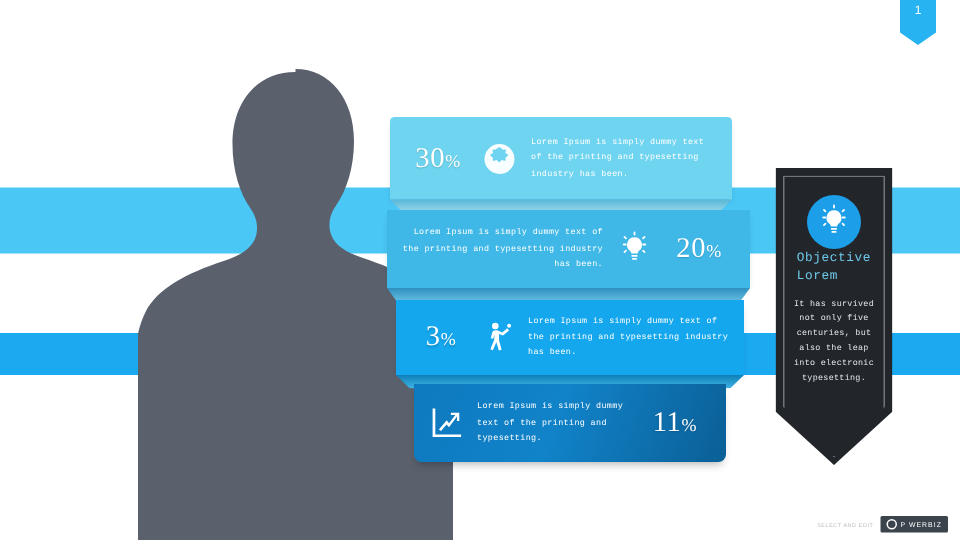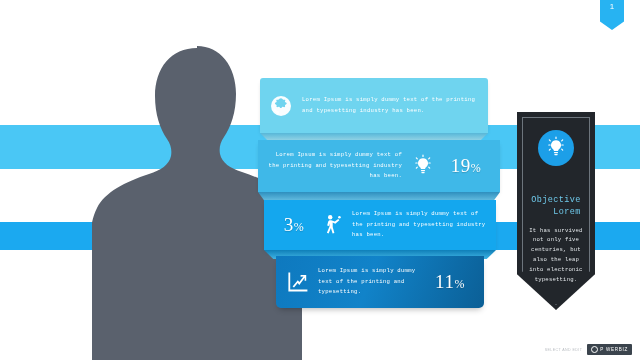--- a/index.html
+++ b/index.html
@@ -116,22 +116,22 @@
     box-sizing:border-box;
     display:flex;flex-direction:column;align-items:center;
     padding-top:12px;
   }
   .banner-icon{
     width:36px;height:36px;border-radius:50%;background:#1c9fe8;
     display:flex;align-items:center;justify-content:center;flex:0 0 36px;
   }
   .banner-icon svg{width:24px;height:24px;fill:#ffffff;display:block;}
   .banner-title{
-    color:#6fc9ea;font-size:8.5px;line-height:1.45;text-align:right;
-    margin-top:28px;letter-spacing:.4px;
+    color:#6fc9ea;font-size:8.5px;line-height:1.45;text-align:left;
+    margin-top:0;letter-spacing:.4px;
   }
   .banner-text{
     color:#e3e7ea;font-size:5.6px;line-height:1.75;text-align:center;
     margin-top:7px;width:62px;letter-spacing:.2px;
   }
 
   
   .footer{
     position:absolute;right:8px;bottom:5px;display:flex;align-items:center;gap:5px;
   }
@@ -165,20 +165,23 @@
     </svg>
   </div>
 
   <div class="page-badge">
     <span>1</span>
   </div>
 
   <div class="stack">
 
     <div class="tier tier1">
+      <div class="num">
+        <span>30</span><span class="pct">%</span>
+      </div>
       <div class="ico">
         <svg viewBox="0 0 24 24" xmlns="http://www.w3.org/2000/svg">
           <path d="M12 2a10 10 0 1 0 0 20 10 10 0 0 0 0-20zm0 2.2c1 0 1.4 1.1 2.2 1.5.9.5 1.4-.4 2 .3.5.6-.6 1.3-.2 2 .4.7 1.6.4 1.7 1.4.1.9-1.2.9-1.6 1.6-.4.8.4 1.6-.3 2.1-.8.5-1.4-.6-2.2-.4-.8.2-.9 1.4-1.8 1.4s-1-1.2-1.8-1.4c-.8-.2-1.4.9-2.2.4-.7-.5.1-1.3-.3-2.1-.4-.7-1.7-.7-1.6-1.6.1-1 1.3-.7 1.7-1.4.4-.7-.7-1.4-.2-2 .6-.7 1.1.2 2-.3.8-.4 1.2-1.5 2.6-1.5z" opacity=".95"></path>
           <path d="M4.6 14.6c1.4 0 1.9 1.2 2.9 1.8 1 .6 2 .3 2.4 1.3.4 1-.7 1.8-.3 2.7a8 8 0 0 1-5-5.8z"></path>
         </svg>
       </div>
       <div class="body">Lorem Ipsum is simply dummy text of the printing and typesetting industry has been.</div>
     </div>
     <div class="bevel1"></div>
 
@@ -192,21 +195,21 @@
           <rect x="11.4" y="0.4" width="1.2" height="2.6" rx=".6"></rect>
           <rect x="4.2" y="8.4" width="2.6" height="1.2" rx=".6"></rect>
           <rect x="17.2" y="8.4" width="2.6" height="1.2" rx=".6"></rect>
           <rect x="5.2" y="3.1" width="1.2" height="2.6" rx=".6" transform="rotate(-45 5.8 4.4)"></rect>
           <rect x="17.6" y="3.1" width="1.2" height="2.6" rx=".6" transform="rotate(45 18.2 4.4)"></rect>
           <rect x="5.2" y="12.3" width="1.2" height="2.6" rx=".6" transform="rotate(45 5.8 13.6)"></rect>
           <rect x="17.6" y="12.3" width="1.2" height="2.6" rx=".6" transform="rotate(-45 18.2 13.6)"></rect>
         </svg>
       </div>
       <div class="num">
-        <span>19</span><span class="pct">%</span>
+        <span>20</span><span class="pct">%</span>
       </div>
     </div>
     <div class="bevel2"></div>
 
     <div class="tier tier3">
       <div class="num">
         <span>3</span><span class="pct">%</span>
       </div>
       <div class="ico">
         <svg viewBox="0 0 24 24" xmlns="http://www.w3.org/2000/svg">

